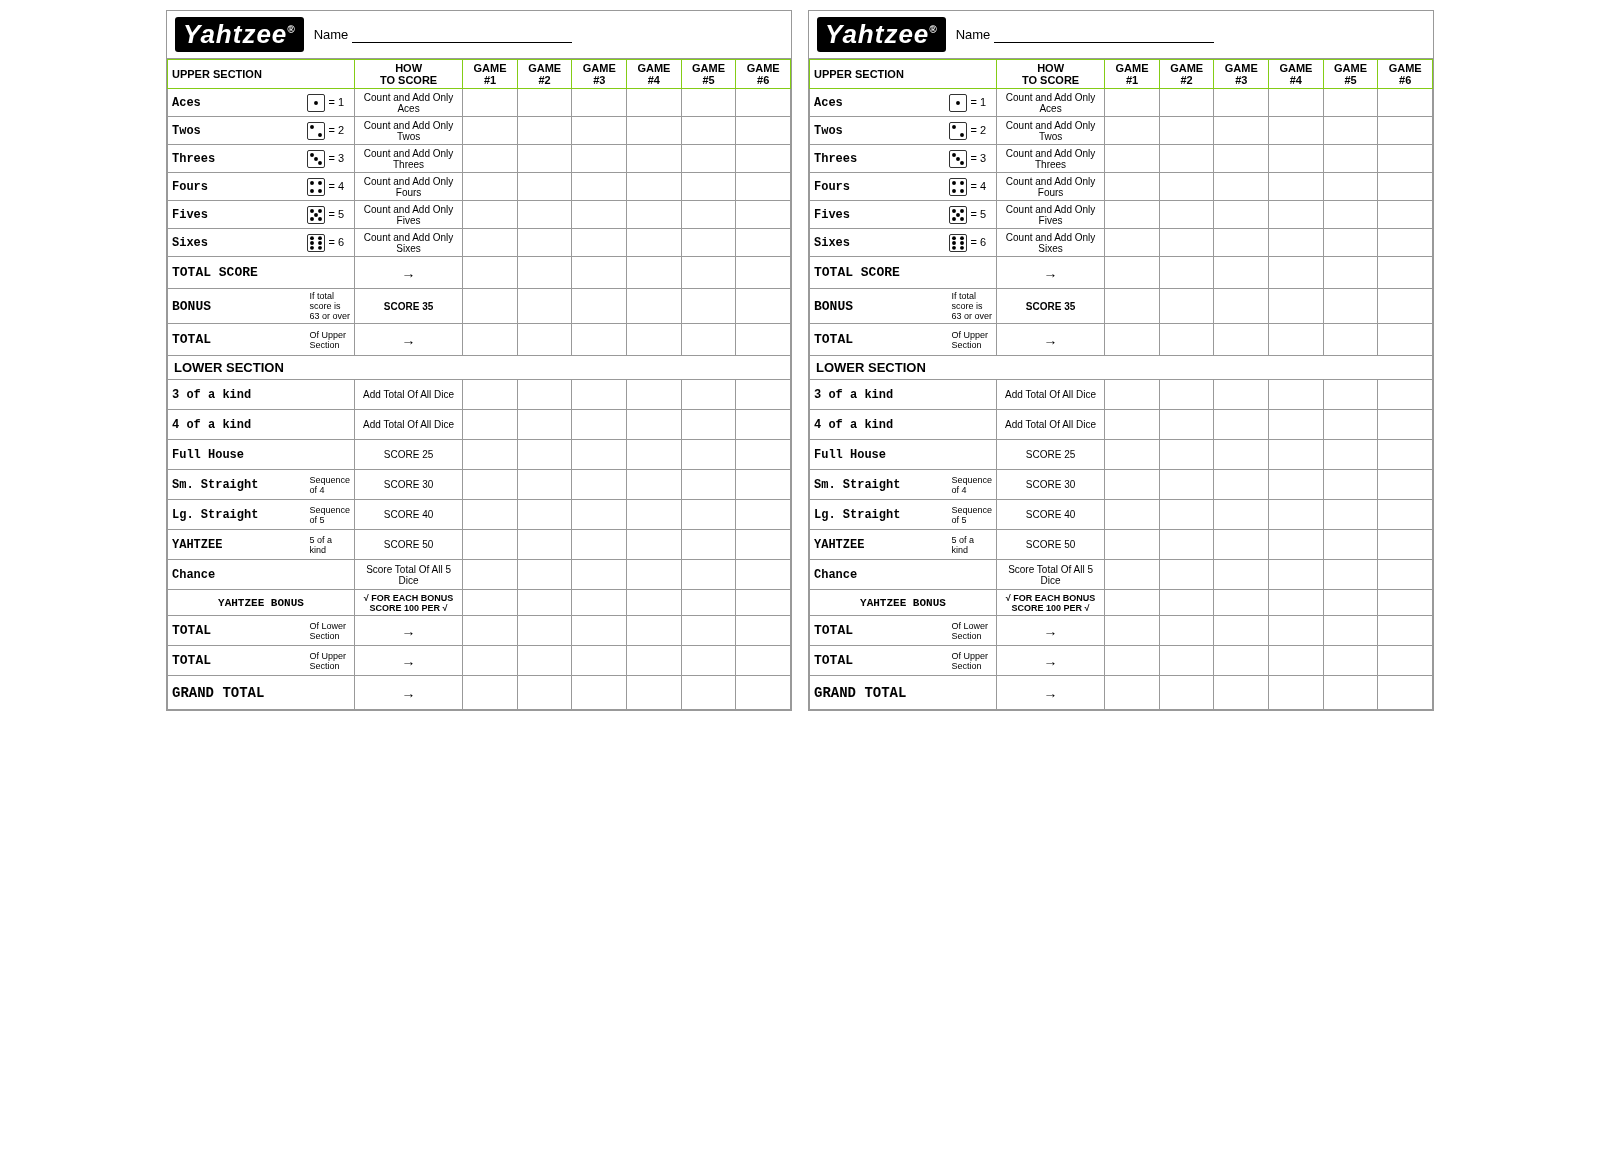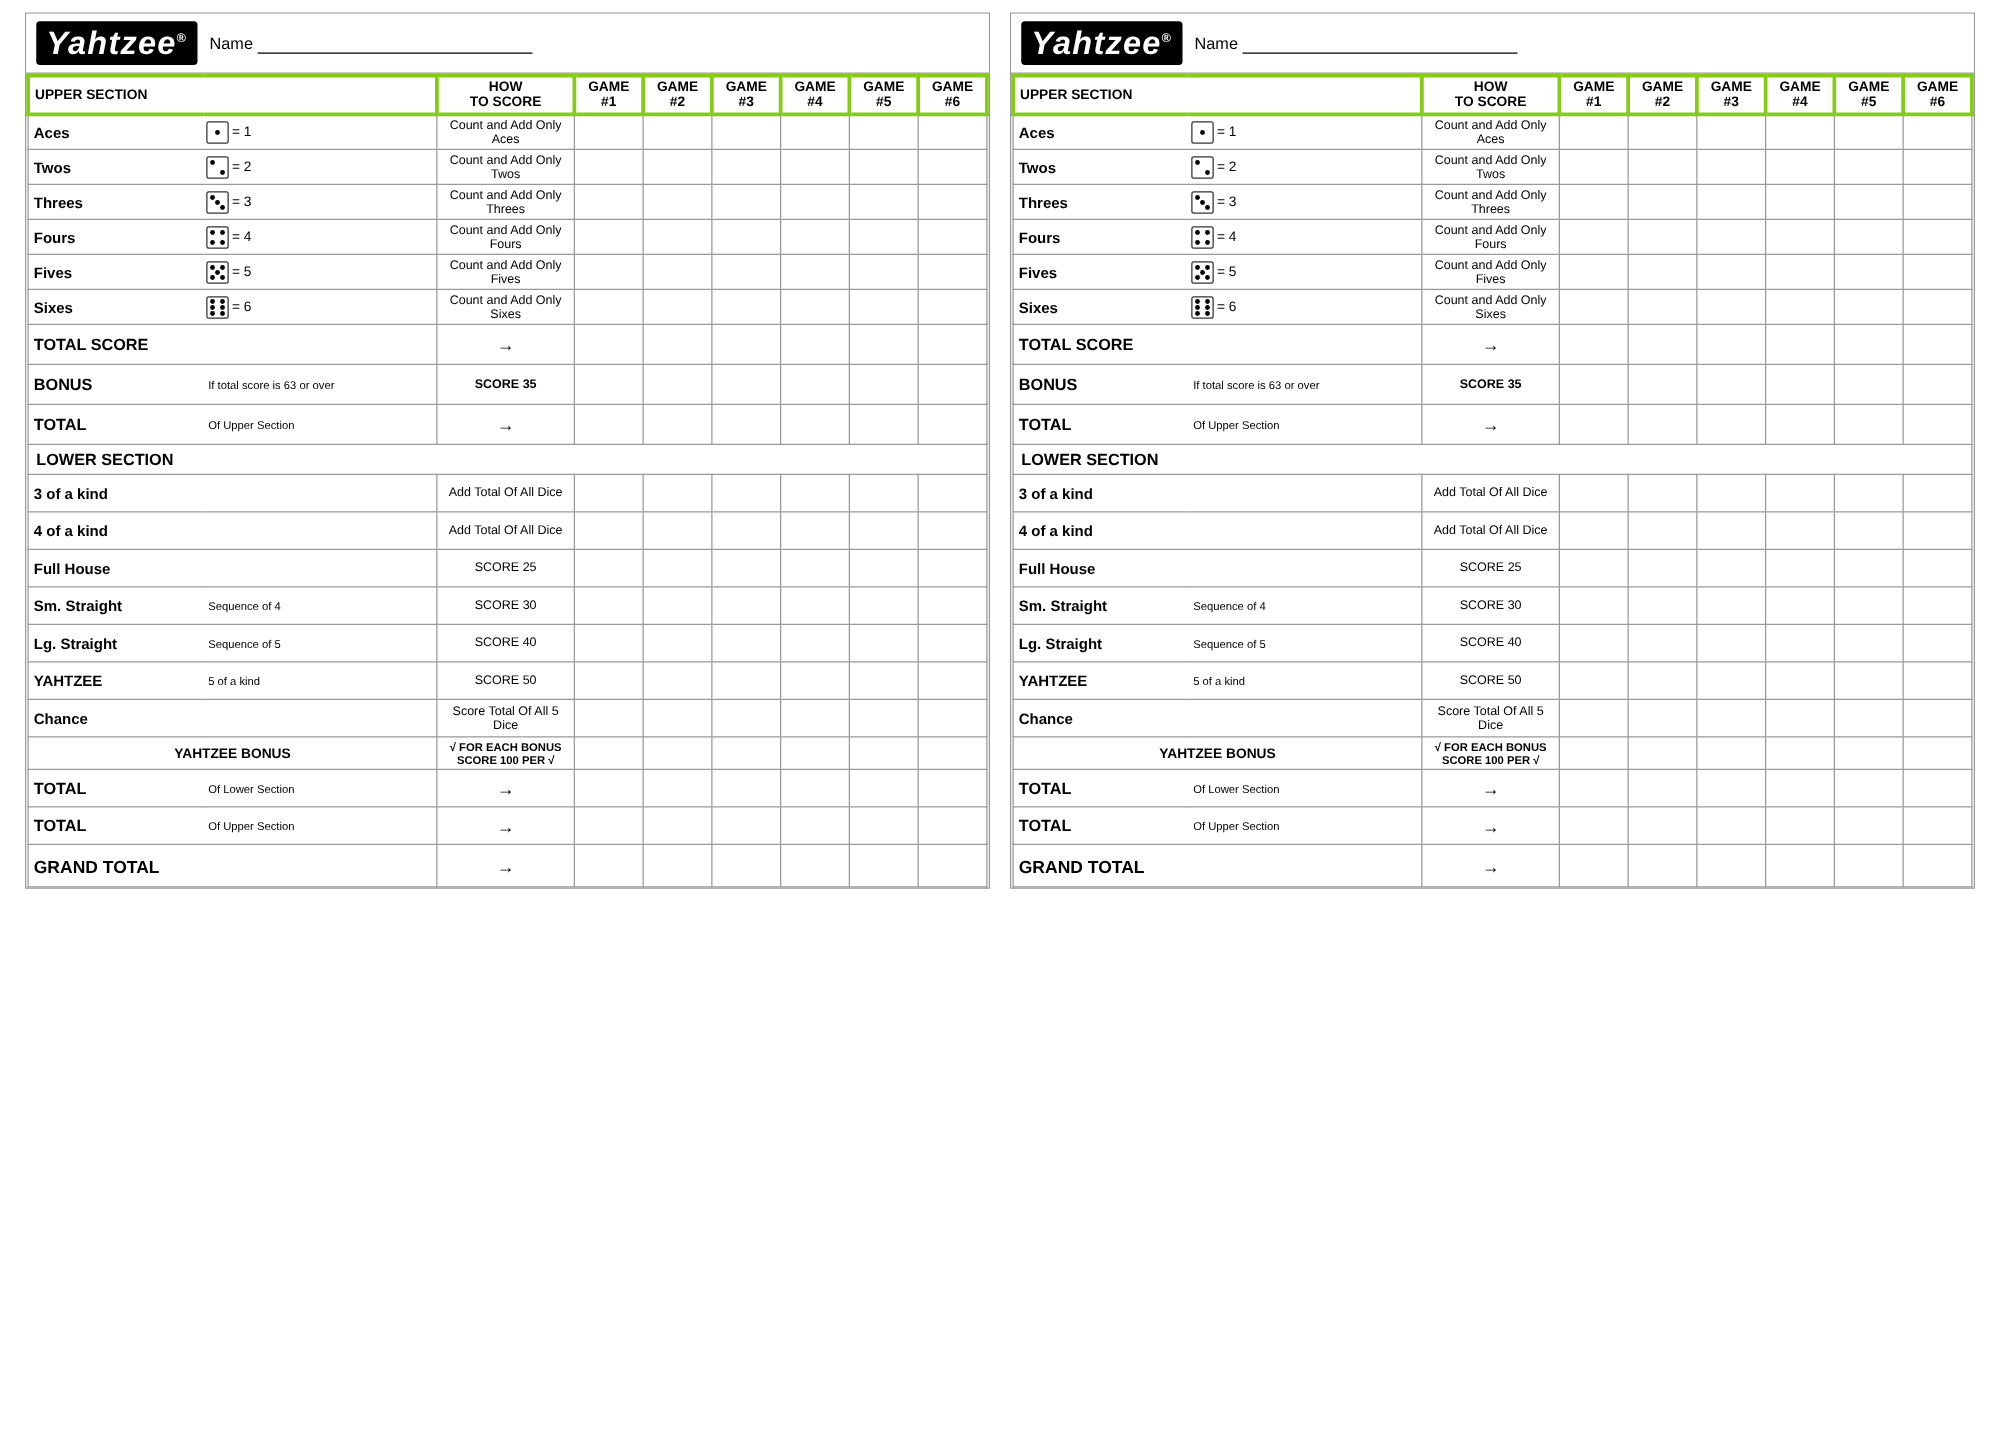--- a/index.html
+++ b/index.html
@@ -7,21 +7,21 @@
       background: #fff;
       font-family: Arial, sans-serif;
       font-size: 11px;
       display: flex;
       justify-content: center;
       padding: 10px;
     }
     .page {
       display: flex;
       gap: 16px;
-      width: 1560px;
+      width: 1268px;
     }
     .scorecard {
       flex: 1;
       border: 1px solid #999;
     }
     .header {
       display: flex;
       align-items: center;
       padding: 6px 8px;
       background: #fff;
@@ -63,36 +63,36 @@
       text-align: center;
     }
     .col-section { width: 140px; text-align: left; font-weight: bold; font-size: 12px; }
     .col-howto { width: 110px; font-size: 10px; }
     .col-game { width: 55px; font-size: 11px; font-weight: bold; }
     .row-header th {
       background: #fff;
       font-size: 11px;
       font-weight: bold;
       text-align: center;
-      border: 3px solid #84cc16;
+      border: 1px solid #84cc16;
     }
     .row-header th.col-section { text-align: left; }
     .section-header td {
       background: #fff;
       font-size: 13px;
       font-weight: bold;
       text-align: left;
       border: 1px solid #999;
       padding: 4px 6px;
       border-left: none;
       border-right: none;
     }
     .section-header td:first-child { border-left: 1px solid #999; }
     .section-header td:last-child { border-right: 1px solid #999; }
-    .row-label { text-align: left; }
+    .row-label { text-align: left; font-family: Liberation Mono, monospace; }
     .bold { font-weight: bold; }
     .score-arrow { font-size: 14px; }
     .how-to-score-header { font-size: 10px; font-weight: bold; text-align: center; }
     .row-aces td, .row-twos td, .row-threes td, .row-fours td, .row-fives td, .row-sixes td { height: 28px; }
     .row-total-score td, .row-bonus td, .row-total-upper td { height: 32px; }
     .lower-row td { height: 30px; }
     .grand-total-row td { height: 34px; font-size: 14px; font-weight: bold; }
     .game-cell { height: inherit; }
   </style>
 </head>

